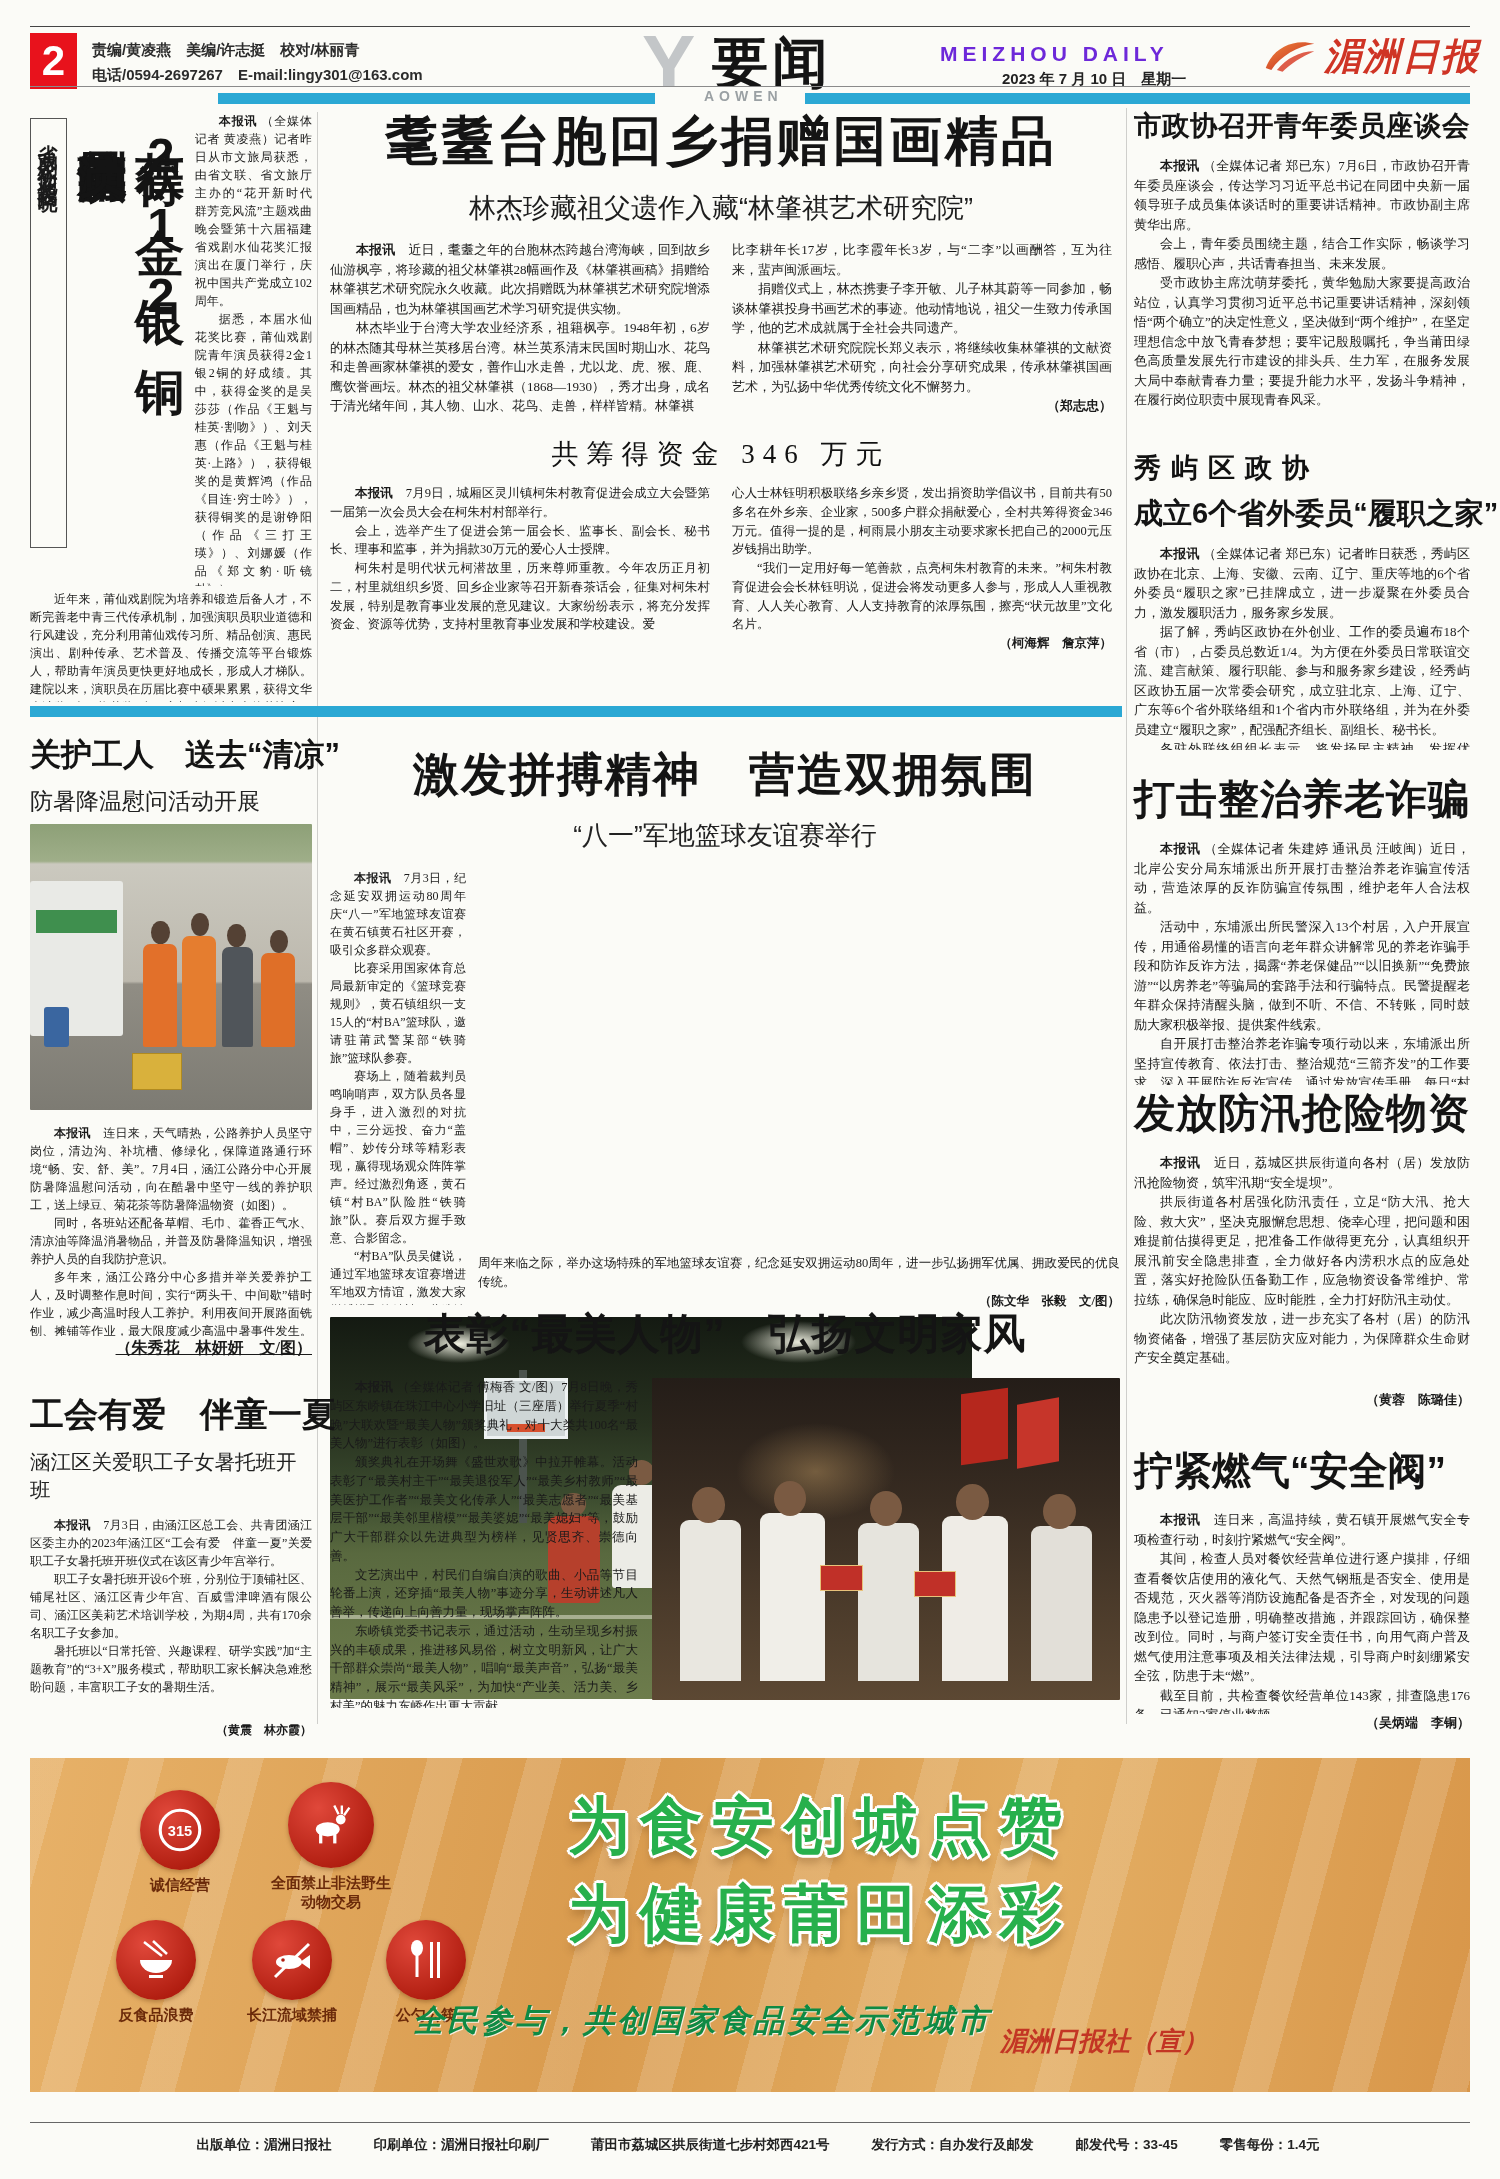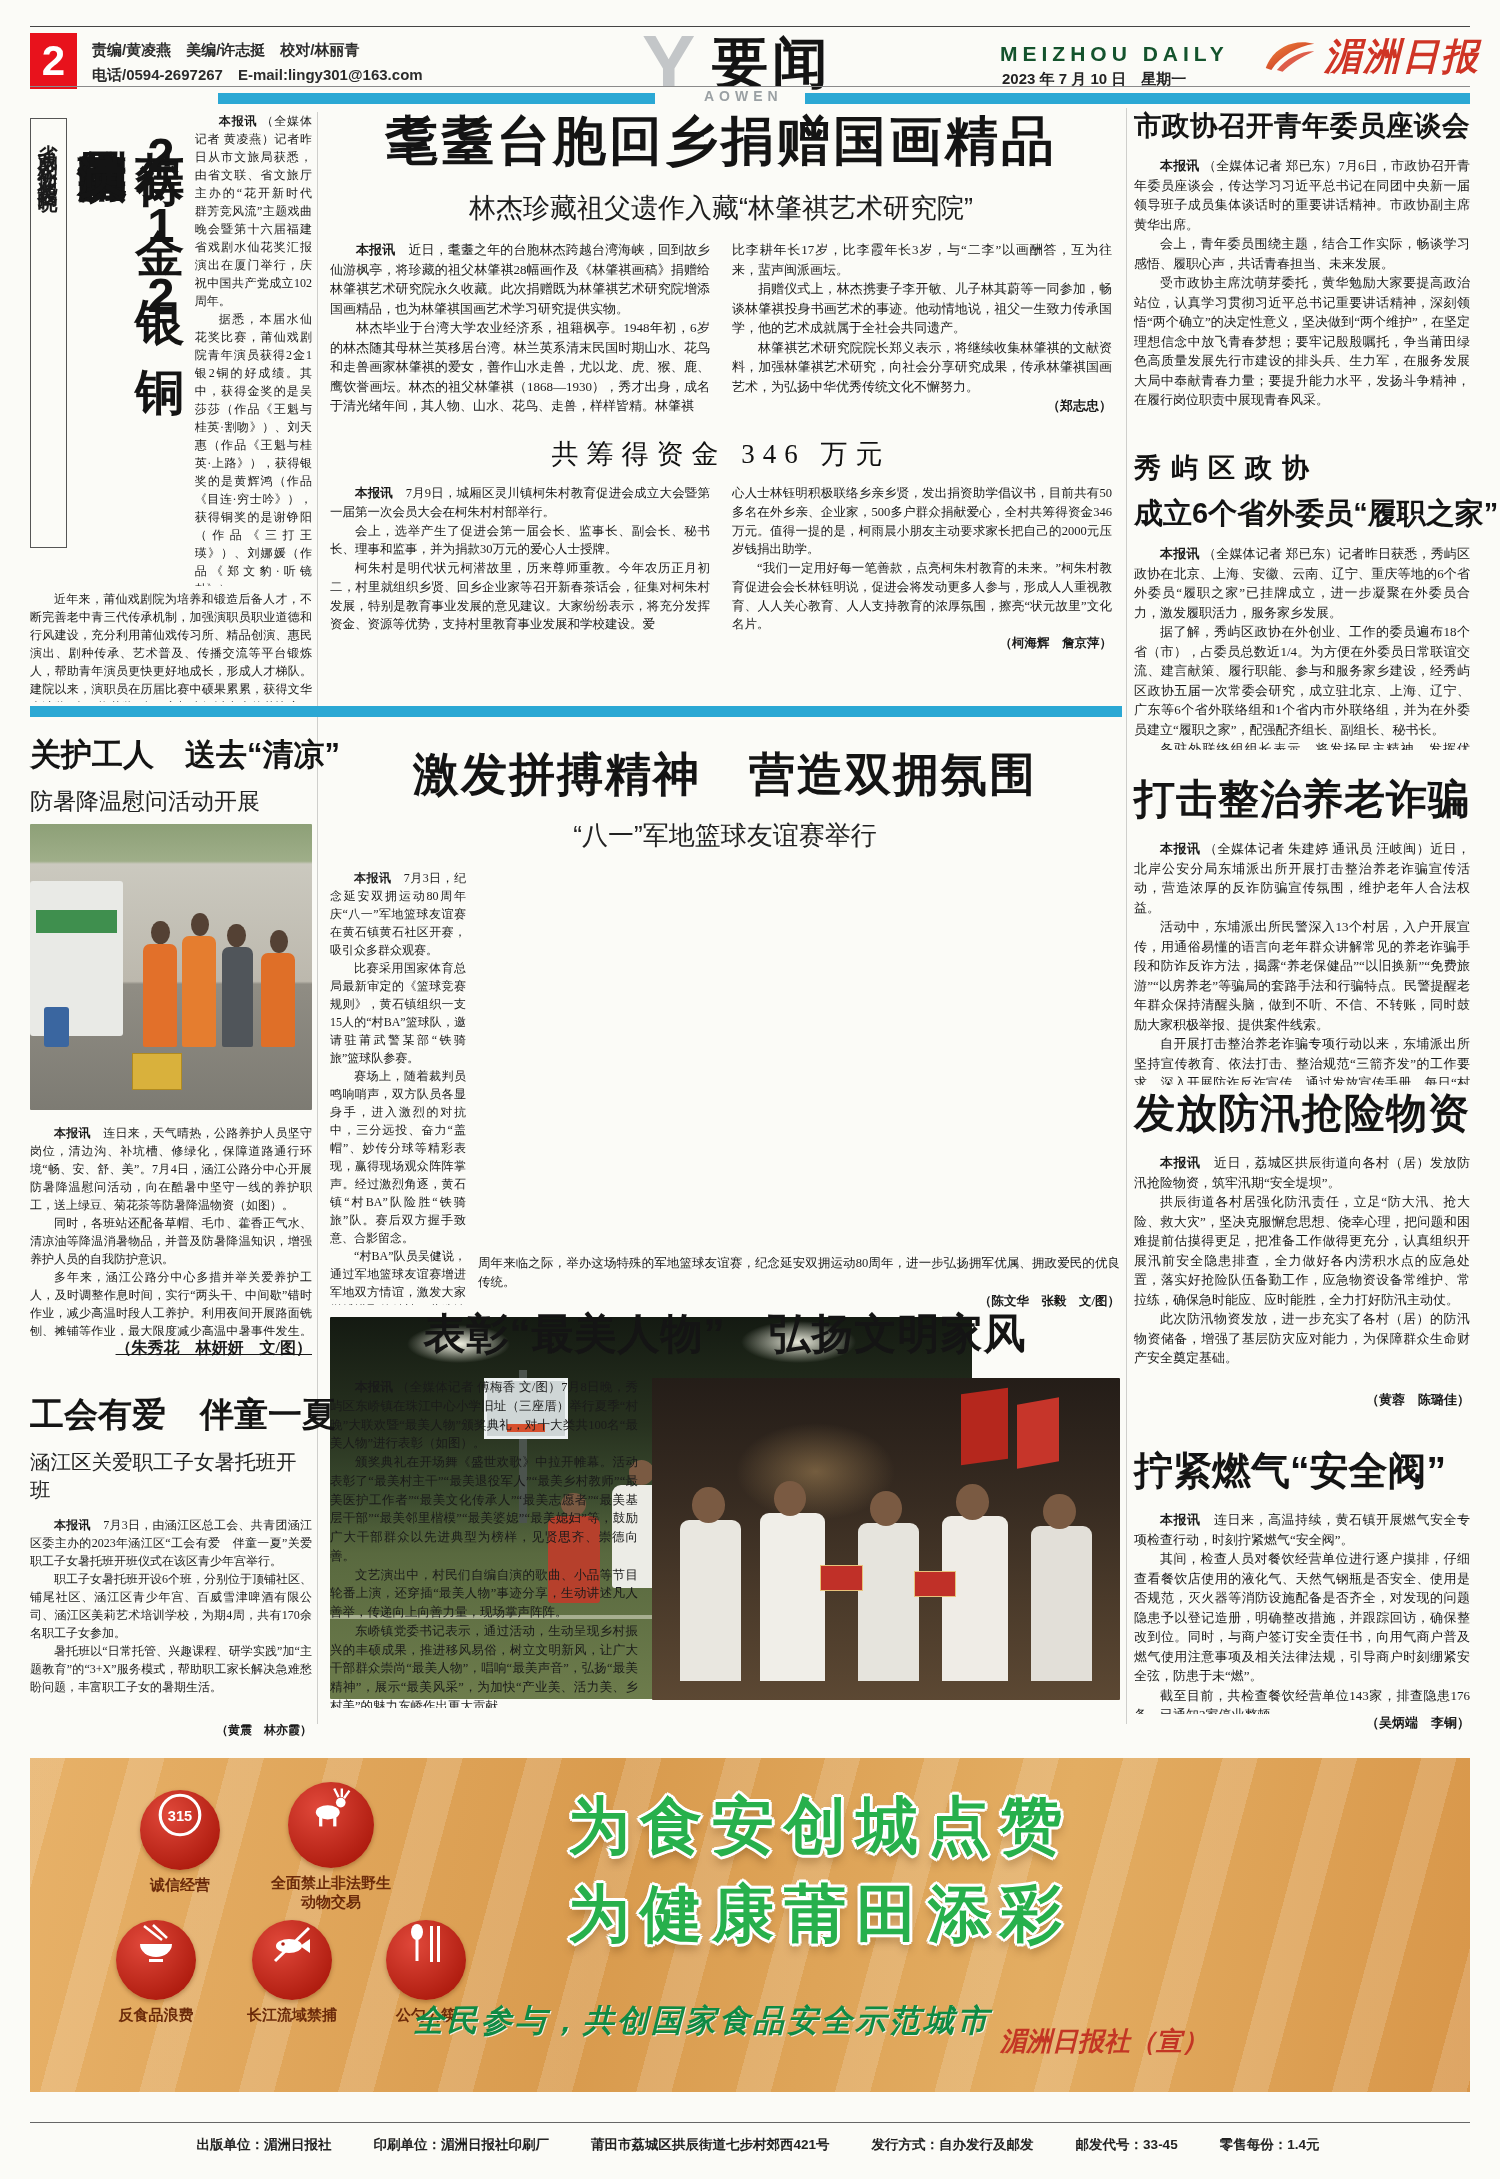--- a/index.html
+++ b/index.html
@@ -21,21 +21,21 @@
   .kicker-box { border:1px solid #555; padding:10px 4px; }
   .ph { position:absolute; overflow:hidden; border-radius:1px; }
   .s { position:absolute; }
   .head-gray { color:#c3c6c8; }
   .redbox { background:#e8121c; color:#fff; text-align:center; font-weight:bold; }
   .logo-red { color:#cf3425; font-weight:900; font-style:italic; }
   .adwrap { background:linear-gradient(100deg,#e7b168,#d99b4e 40%,#e3ad62 70%,#d89649); }
   .adwrap::after { content:""; position:absolute; inset:0;
       background:repeating-linear-gradient(105deg, rgba(255,255,255,.15) 0 34px, rgba(255,255,255,0) 34px 96px); }
   .circle-icon { border-radius:50%; background:radial-gradient(circle at 35% 30%, #e0483a, #b01d10 75%);
-      display:flex; align-items:flex-start; justify-content:center; box-shadow:0 2px 4px rgba(90,40,0,.35); z-index:2; }
+      display:flex; align-items:center; justify-content:center; box-shadow:0 2px 4px rgba(90,40,0,.35); z-index:2; }
   .icon-label { color:#6b2a0a; font-weight:bold; font-family:"Liberation Sans",sans-serif; font-size:15px;
       text-align:center; line-height:1.25; z-index:2; position:absolute; }
   .slogan { font-family:"Liberation Sans",sans-serif; font-weight:900; color:#27b04c; font-size:62px;
       letter-spacing:10px; text-align:center; z-index:2;
       text-shadow:-3px 0 0 #fff,3px 0 0 #fff,0 -3px 0 #fff,0 3px 0 #fff,-2px -2px 0 #fff,2px 2px 0 #fff,2px -2px 0 #fff,-2px 2px 0 #fff,0 7px 8px rgba(80,40,0,.35); }
   .tagline { color:#0f8a44; font-weight:bold; font-style:italic; font-size:31px; letter-spacing:3px;
       text-shadow:1px 1px 0 rgba(255,255,255,.8); z-index:2; text-align:center; }
   .credit { color:#c33524; font-weight:bold; font-style:italic; font-size:26px; z-index:2; }
   .footer-item { margin:0 13px; font-family:"Liberation Sans",sans-serif; font-weight:bold; font-size:13.5px; color:#222;padding-left:16px; }
 </style>
@@ -49,21 +49,21 @@
   <div>
     <div class="abs redbox sans" style="left:30px;top:33px;width:47px;height:56px;font-size:42px;line-height:56px;">2</div>
     <div class="abs sans" style="left:92px;top:38px;font-size:15px;font-weight:bold;color:#2c2c2c;line-height:1.65;">
       <div>责编/黄凌燕　美编/许志挺　校对/林丽青</div>
       <div>电话/0594-2697267　E-mail:lingy301@163.com</div>
     </div>
     <div class="abs sans head-gray" style="left:642px;top:18px;font-size:80px;font-weight:900;">Y</div>
     <div class="abs hl" style="left:712px;top:26px;font-size:56px;letter-spacing:4px;">要闻</div>
     <div class="abs" style="left:655px;top:87px;width:150px;height:17px;background:#fbfbf7;z-index:3;"></div>
     <div class="abs sans" style="left:704px;top:88px;font-size:14px;font-weight:bold;color:#9aa0a3;letter-spacing:5px;z-index:4;">AOWEN</div>
-    <div class="abs sans" style="left:1000px;top:42px;font-size:21px;font-weight:bold;color:#14532d;letter-spacing:5px;">MEIZHOU DAILY</div>
+    <div class="abs sans" style="left:940px;top:42px;font-size:21px;font-weight:bold;color:#6d28d9;letter-spacing:5px;">MEIZHOU DAILY</div>
     <div class="abs sans" style="left:1002px;top:70px;font-size:15px;font-weight:bold;color:#222;">2023 年 7 月 10 日　星期一</div>
     <div class="abs" style="left:1262px;top:32px;display:flex;align-items:center;">
       <span style="margin-right:6px;">
         <svg width="56" height="44" viewBox="0 0 60 44">
           <defs>
               <linearGradient id="lg1" x1="0" y1="0" x2="1" y2="1">
             <stop offset="0" stop-color="#f08a3c"></stop>
                 <stop offset="1" stop-color="#c01f1f"></stop>
               </linearGradient>
             </defs>

